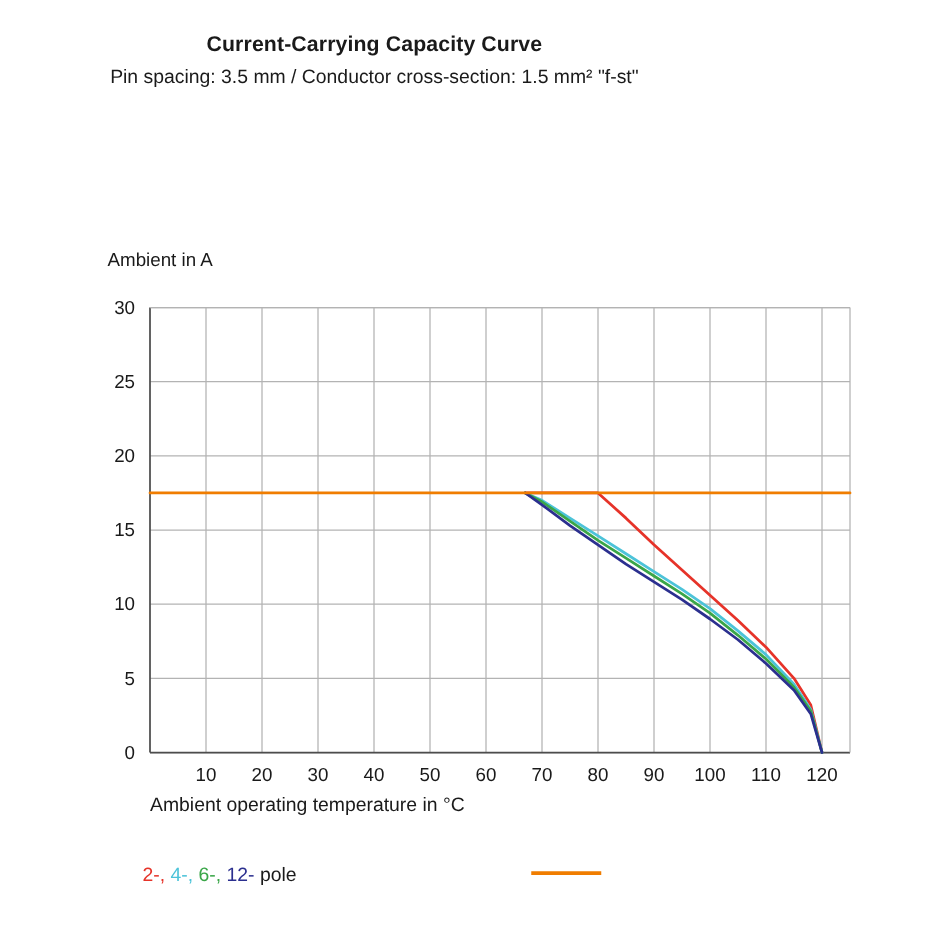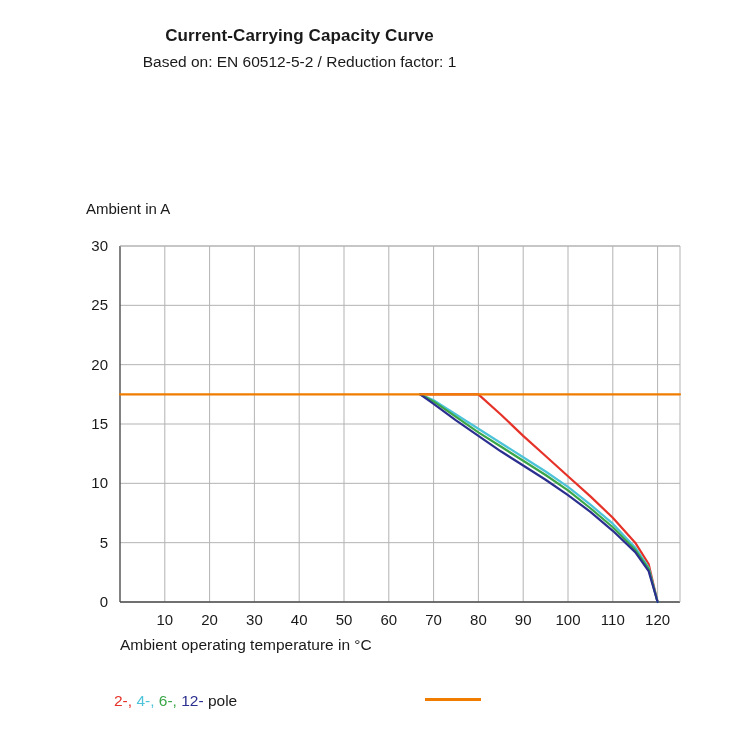--- a/index.html
+++ b/index.html
@@ -88,21 +88,21 @@
   }
   svg text {
     font-family: "Liberation Sans", sans-serif;
   }
 </style>
 </head>
 <body>
 
 <div class="title-block">
   <div class="chart-title">Current-Carrying Capacity Curve</div>
-  <div class="chart-subtitle">Based on: EN 60512-5-2 / Reduction factor: 1</div>
+  <div class="chart-subtitle">Pin spacing: 3.5 mm / Conductor cross-section: 1.5 mm² "f-st"</div>
 </div>
 
 <div class="ylabel">Ambient in A</div>
 
 <div class="plot-wrap">
   <svg id="plot" width="750" height="750" viewBox="0 0 750 750">
       <line x1="164.8" y1="246" x2="164.8" y2="602" stroke="#b3b3b3" stroke-width="1"></line>
       <line x1="209.60000000000002" y1="246" x2="209.60000000000002" y2="602" stroke="#b3b3b3" stroke-width="1"></line>
       <line x1="254.4" y1="246" x2="254.4" y2="602" stroke="#b3b3b3" stroke-width="1"></line>
       <line x1="299.20000000000005" y1="246" x2="299.20000000000005" y2="602" stroke="#b3b3b3" stroke-width="1"></line>

